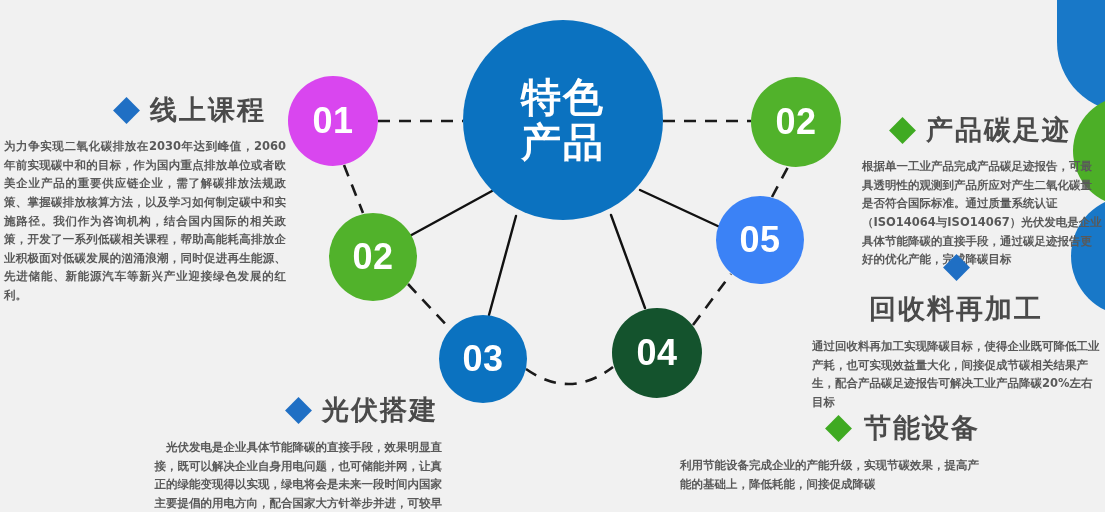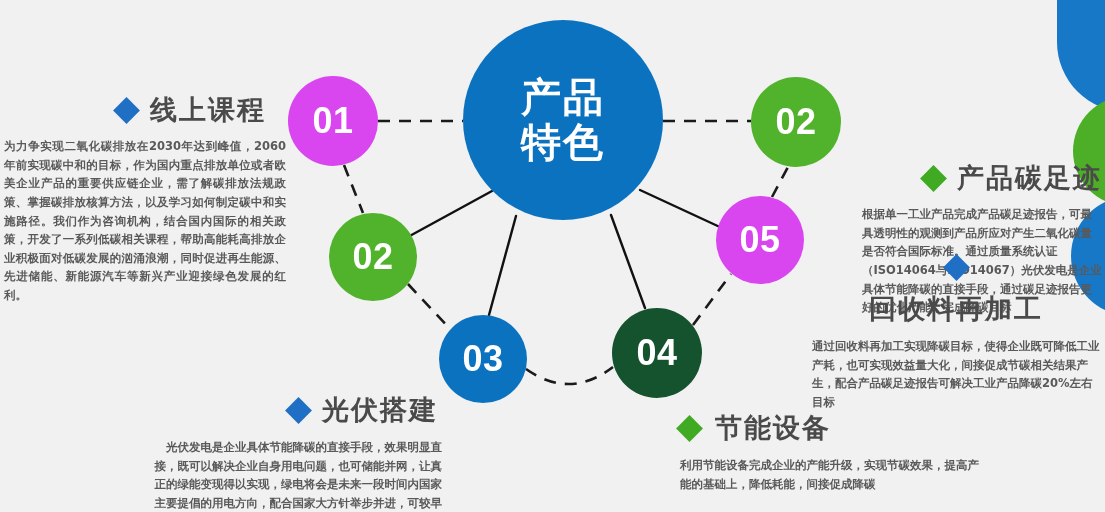--- a/index.html
+++ b/index.html
@@ -65,29 +65,29 @@
 
   #b-green    {left:34px; top:258px; width:282px;}
   #b-green .head{justify-content:flex-end;padding-right:4px;}
   #b-green .body{margin-top:10px;text-align:right;}
 
   #b-pv       {left:150px;top:392px; width:292px;}
   #b-pv .head{justify-content:flex-end;padding-right:4px;}
   #b-pv .body{margin-top:10px;text-align:right;}
 
   #b-foot     {left:862px;top:112px; width:240px;}
-  #b-foot .head{justify-content:flex-end;margin-top:48px;}
+  #b-foot .head{justify-content:center;}
   #b-foot .body{margin-top:9px;text-align:left;}
 
   #b-recyc    {left:812px;top:258px; width:288px;}
   #b-recyc .head{justify-content:flex-start;flex-direction:column;}
   #b-recyc .body{margin-top:10px;text-align:left;}
 
   #b-equip    {left:680px;top:410px; width:300px;}
-  #b-equip .head{justify-content:flex-start;gap:16px;}
+  #b-equip .head{justify-content:flex-end;gap:16px;}
   #b-equip .body{margin-top:10px;text-align:left;}
 </style>
 </head>
 <body>
 
 <div id="stage">
 
   <div class="blob blob-tr"></div>
   <div class="blob-g"></div>
   <div class="blob blob-r"></div>
@@ -106,37 +106,37 @@
 
     <g stroke="#111111" stroke-width="2.4" fill="none" stroke-linecap="round">
       <line x1="492" y1="191" x2="406" y2="238"></line>
       <line x1="516" y1="216" x2="489" y2="315"></line>
       <line x1="611" y1="215" x2="645" y2="308"></line>
       <line x1="640" y1="190" x2="722" y2="228"></line>
     </g>
   </svg>
 
   <div id="center-node">
+    <div class="ctext">特色</div>
     <div class="ctext">产品</div>
-    <div class="ctext">特色</div>
   </div>
 
   <div class="node blue" id="node-0" style="left: 288px; top: 76px; width: 90px; height: 90px; background: #d946ef;">
     <span class="node-num">01</span>
   </div>
   <div class="node green" id="node-1" style="left: 329px; top: 213px; width: 88px; height: 88px; background: rgb(81, 178, 43);">
     <span class="node-num">02</span>
   </div>
   <div class="node blue" id="node-2" style="left: 439px; top: 315px; width: 88px; height: 88px; background: rgb(11, 114, 192);">
     <span class="node-num">03</span>
   </div>
   <div class="node green" id="node-3" style="left: 612px; top: 308px; width: 90px; height: 90px; background: #14532d;">
     <span class="node-num">04</span>
   </div>
-  <div class="node blue" id="node-4" style="left: 716px; top: 196px; width: 88px; height: 88px; background: #d946ef;">
+  <div class="node blue" id="node-4" style="left: 716px; top: 196px; width: 88px; height: 88px; background: #3b82f6;">
     <span class="node-num">05</span>
   </div>
   <div class="node green" id="node-5" style="left: 751px; top: 77px; width: 90px; height: 90px; background: rgb(81, 178, 43);">
     <span class="node-num">02</span>
   </div>
 
   <div class="block" id="b-online">
     <div class="head">
       <span class="dia blue"></span>
       <span class="title">线上课程</span>

